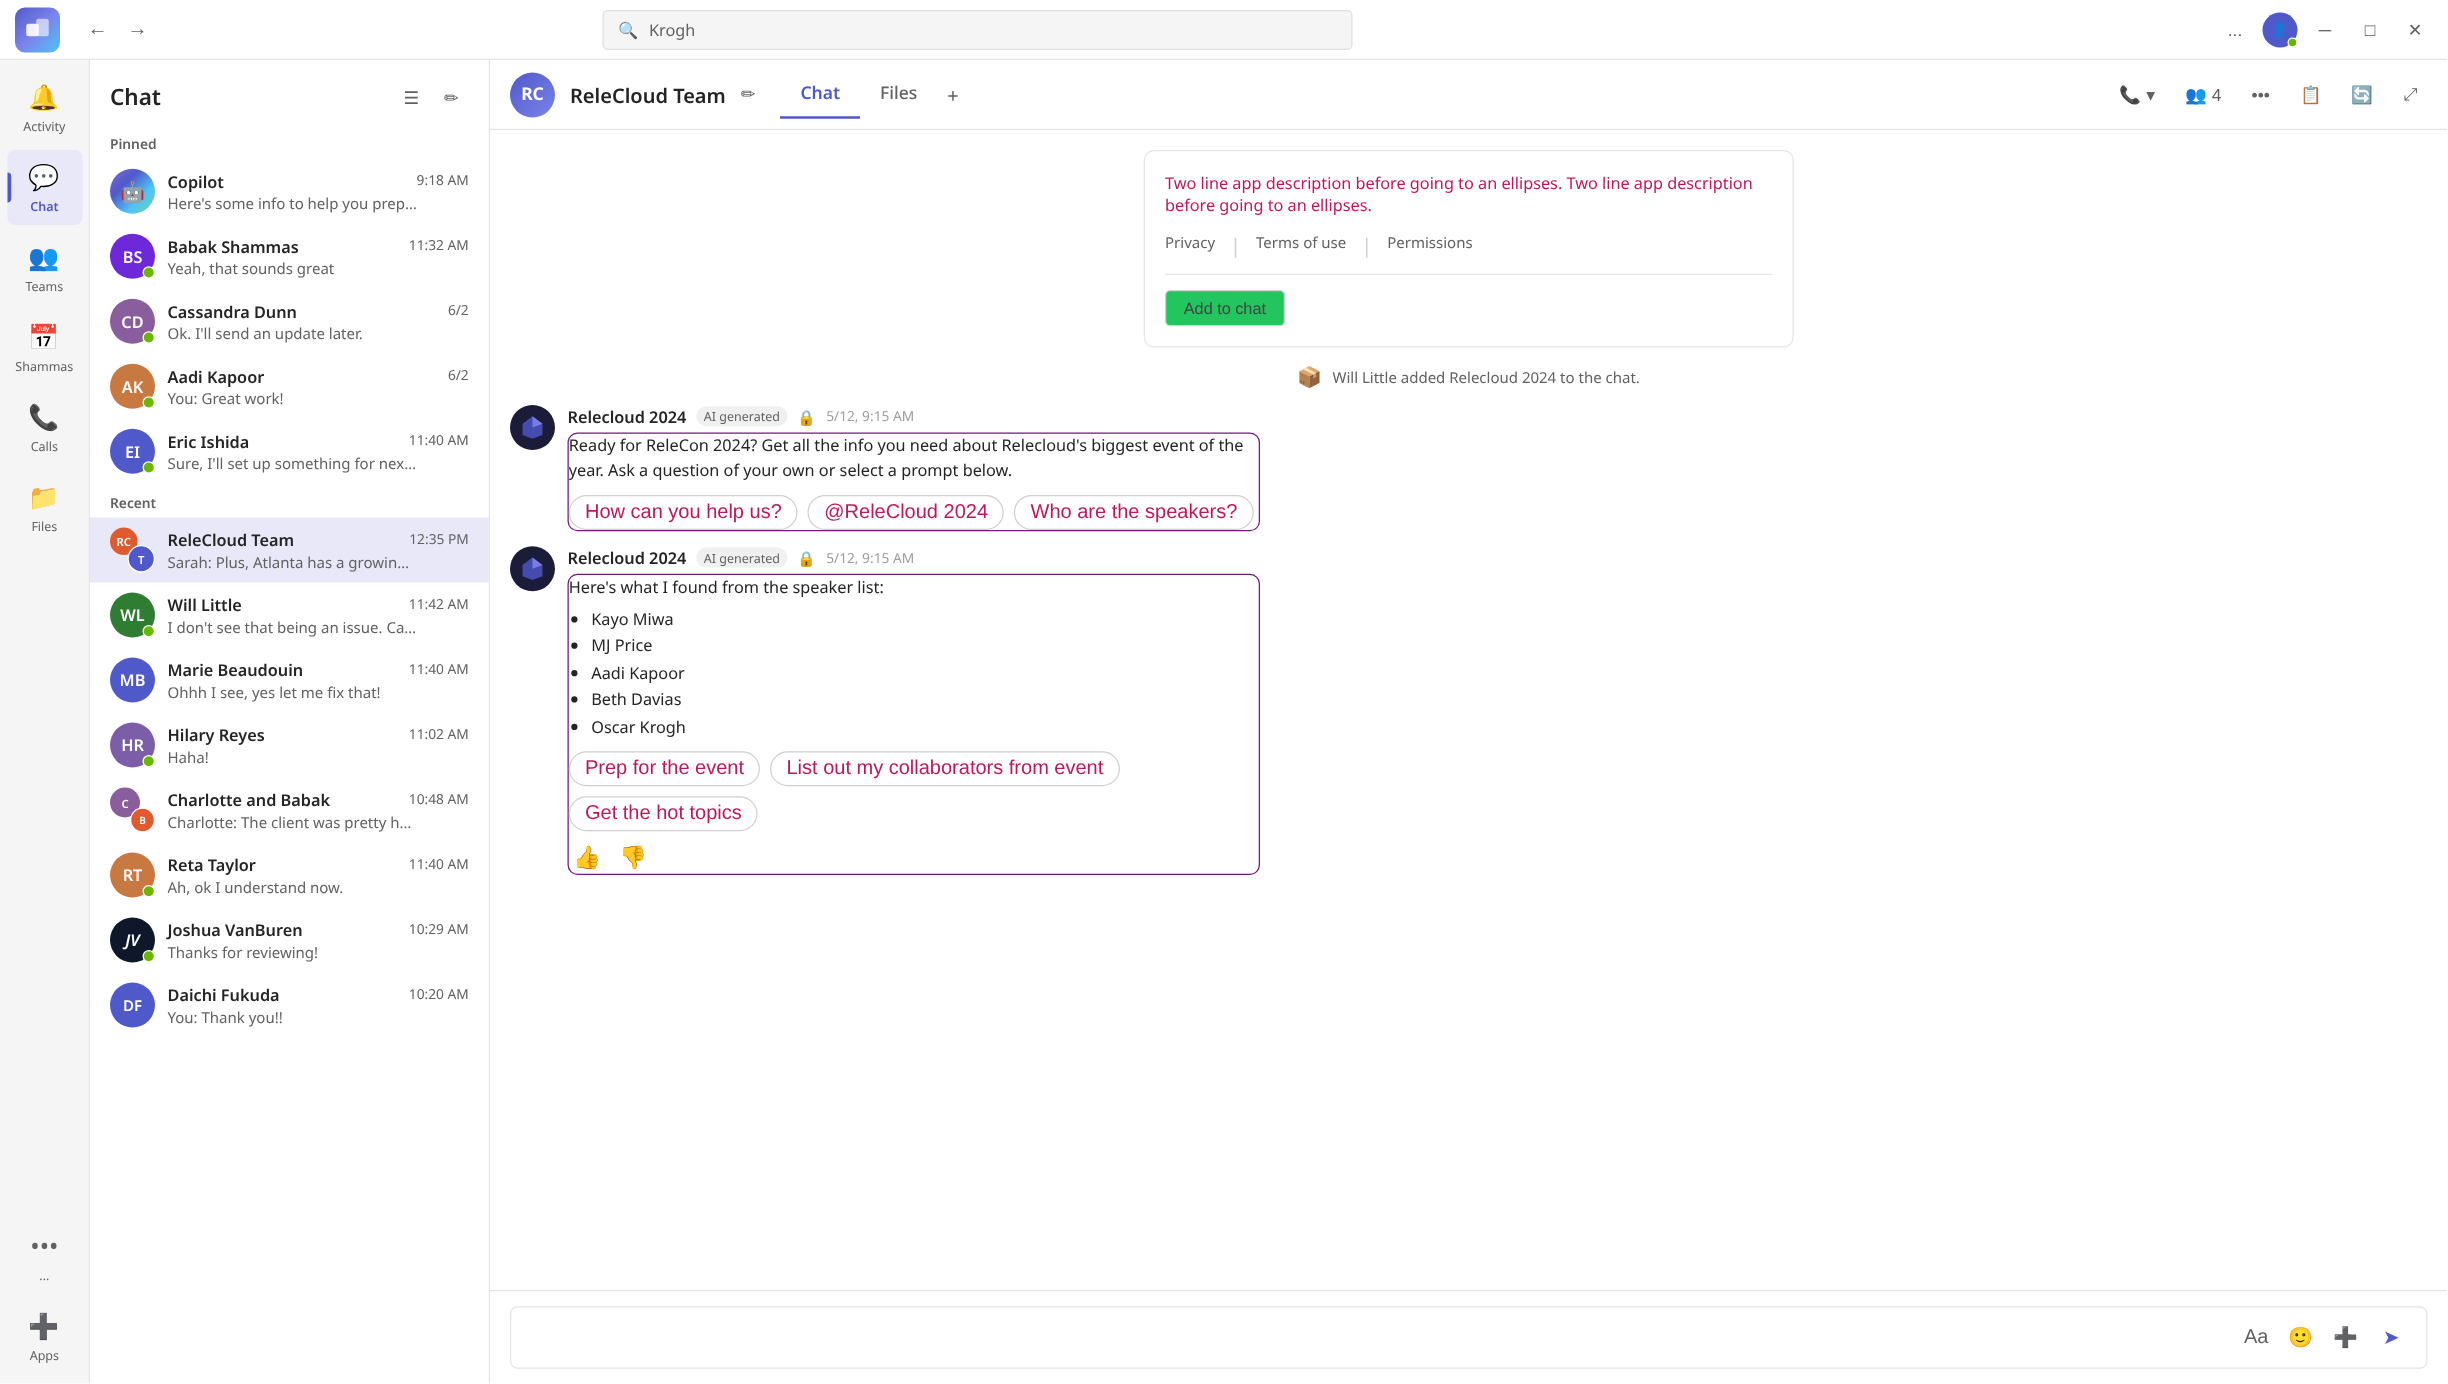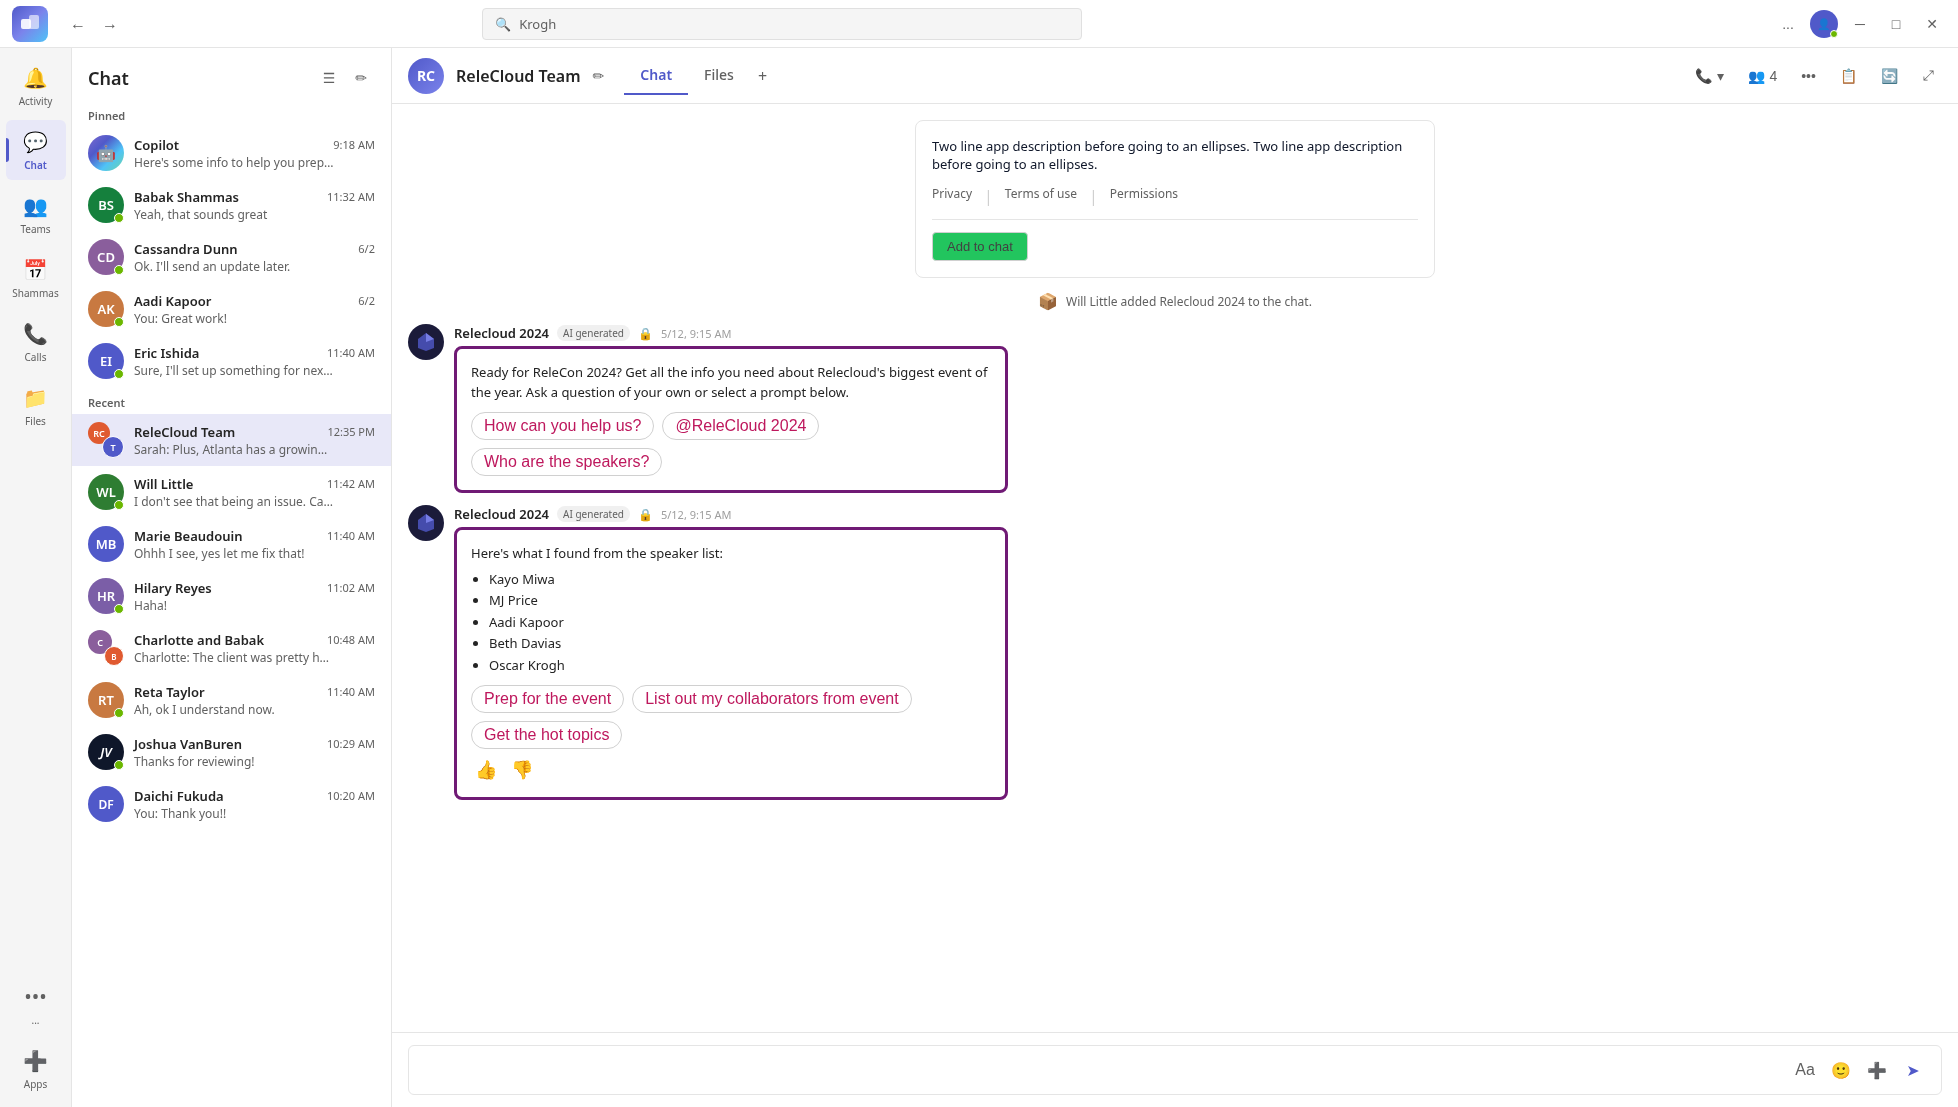--- a/index.html
+++ b/index.html
@@ -208,21 +208,21 @@
 
     
     .app-card {
       background: #fff;
       border: 1px solid #e5e5e5;
       border-radius: 8px;
       padding: 16px;
       max-width: 520px;
       margin: 0 auto;
     }
-    .app-card-desc { font-size: 13px; color: #0f172a; line-height: 1.4; margin-bottom: 12px; }
+    .app-card-desc { font-size: 13px; color: #be185d; line-height: 1.4; margin-bottom: 12px; }
     .app-card-links { display: flex; gap: 12px; margin-bottom: 12px; }
     .app-card-link { font-size: 12px; color: #616161; cursor: pointer; text-decoration: none; }
     .app-card-divider { height: 1px; background: #e5e5e5; margin: 12px 0; }
     .app-card-btn {
       padding: 6px 14px;
       border: 1px solid #d0d0d0;
       border-radius: 4px;
       background: #22c55e;
       font-size: 13px; color: #424242; cursor: pointer;
     }
@@ -249,23 +249,22 @@
     .bot-meta { display: flex; align-items: center; gap: 8px; margin-bottom: 4px; }
     .bot-name { font-size: 13px; font-weight: 600; color: #242424; }
     .bot-badge {
       font-size: 10px; background: #f0f0f0; color: #616161;
       padding: 1px 6px; border-radius: 10px;
     }
     .bot-lock { font-size: 12px; color: #616161; }
     .bot-time { font-size: 11px; color: #9e9e9e; }
     .bot-content {
       background: #fff;
-      border: 3px solid #701a75;
+      border: 1px solid #701a75;
       border-radius: 8px;
-      padding: 14px;
       font-size: 13px; color: #242424; line-height: 1.5;
     }
     .bot-content ul { padding-left: 18px; margin: 6px 0; }
     .bot-content li { margin: 2px 0; }
     .prompt-chips { display: flex; gap: 8px; margin-top: 10px; flex-wrap: wrap; }
     .prompt-chip {
       padding: 4px 12px;
       border: 1px solid #d0d0d0;
       border-radius: 16px;
       background: #fff;
@@ -455,21 +454,21 @@
       <div class="chat-info">
         <div class="chat-name-row">
           <span class="chat-name">Copilot</span>
           <span class="chat-time">9:18 AM</span>
         </div>
         <div class="chat-preview">Here's some info to help you prep for your...</div>
       </div>
     </div>
 
     <div class="chat-item">
-      <div class="chat-avatar" style="background:#15803d;">BS<div class="status-dot online"></div></div>
+      <div class="chat-avatar" style="background:#6d28d9;">BS<div class="status-dot online"></div></div>
       <div class="chat-info">
         <div class="chat-name-row">
           <span class="chat-name">Babak Shammas</span>
           <span class="chat-time">11:32 AM</span>
         </div>
         <div class="chat-preview">Yeah, that sounds great</div>
       </div>
     </div>
 
     <div class="chat-item">

